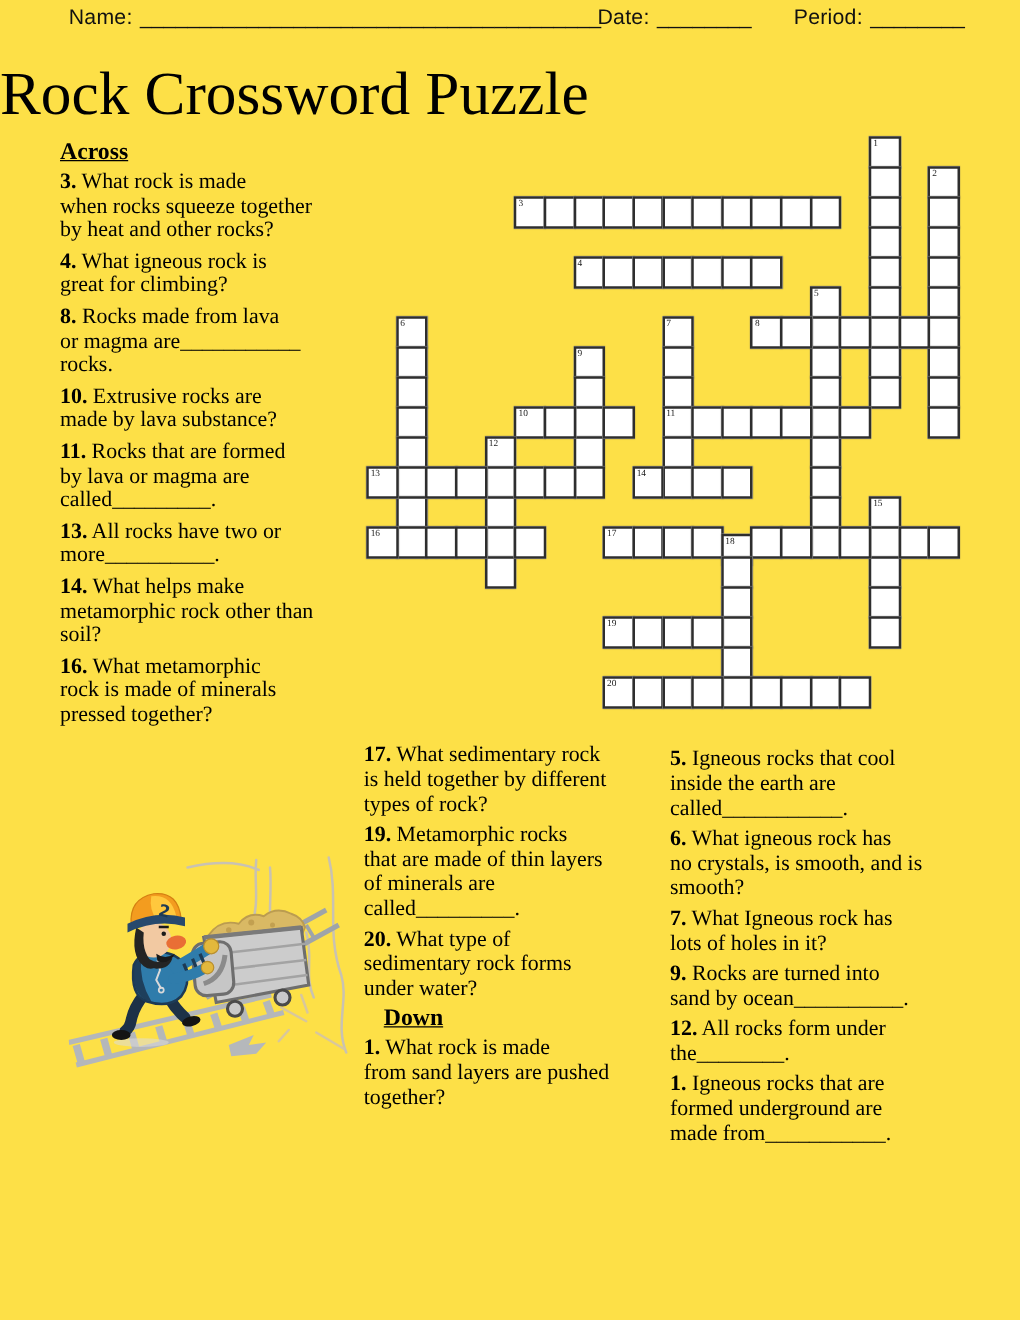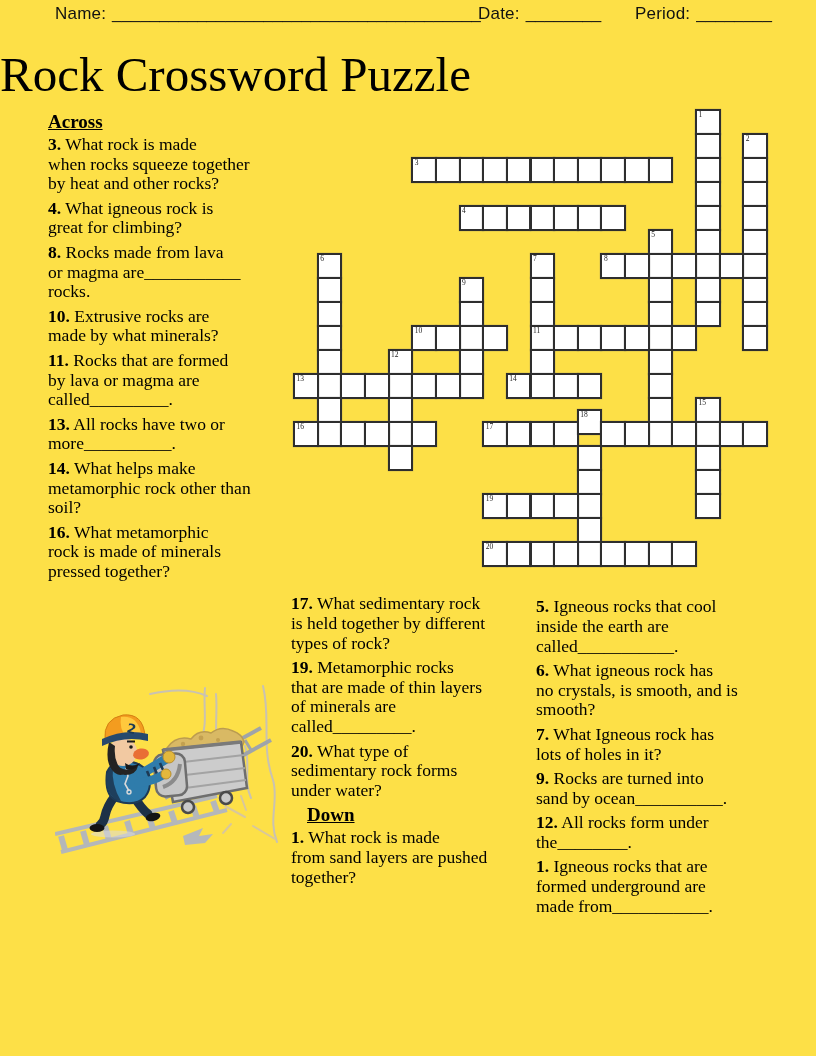--- a/index.html
+++ b/index.html
@@ -174,21 +174,21 @@
       </div>
       <div class="cell" style="left: 340.3px; top: 421px; width: 25.65px; height: 26px; border-color: rgb(46, 46, 46);"></div>
       <div class="cell" style="left: 363.95px; top: 421px; width: 25.65px; height: 26px; border-color: rgb(46, 46, 46);"></div>
       <div class="cell" style="left: 411.25px; top: 421px; width: 25.65px; height: 26px; border-color: rgb(46, 46, 46);"></div>
       <div class="cell" style="left: 482.2px; top: 421px; width: 25.65px; height: 26px; border-color: rgb(46, 46, 46);">
         <span class="num">17</span>
       </div>
       <div class="cell" style="left: 505.85px; top: 421px; width: 25.65px; height: 26px; border-color: rgb(46, 46, 46);"></div>
       <div class="cell" style="left: 529.5px; top: 421px; width: 25.65px; height: 26px; border-color: rgb(46, 46, 46);"></div>
       <div class="cell" style="left: 553.15px; top: 421px; width: 25.65px; height: 26px; border-color: rgb(46, 46, 46);"></div>
-      <div class="cell" style="left: 576.8px; top: 409px; width: 25.65px; height: 26px; border-color: rgb(46, 46, 46);">
+      <div class="cell" style="left: 576.8px; top: 427px; width: 25.65px; height: 26px; border-color: rgb(46, 46, 46);">
         <span class="num">18</span>
       </div>
       <div class="cell" style="left: 600.45px; top: 421px; width: 25.65px; height: 26px; border-color: rgb(46, 46, 46);"></div>
       <div class="cell" style="left: 624.1px; top: 421px; width: 25.65px; height: 26px; border-color: rgb(46, 46, 46);"></div>
       <div class="cell" style="left: 671.4px; top: 421px; width: 25.65px; height: 26px; border-color: rgb(46, 46, 46);"></div>
       <div class="cell" style="left: 718.7px; top: 421px; width: 25.65px; height: 26px; border-color: rgb(46, 46, 46);"></div>
       <div class="cell" style="left: 742.35px; top: 421px; width: 25.65px; height: 26px; border-color: rgb(46, 46, 46);"></div>
       <div class="cell" style="left: 576.8px; top: 445px; width: 25.65px; height: 26px; border-color: rgb(46, 46, 46);"></div>
       <div class="cell" style="left: 576.8px; top: 469px; width: 25.65px; height: 26px; border-color: rgb(46, 46, 46);"></div>
       <div class="cell" style="left: 576.8px; top: 493px; width: 25.65px; height: 26px; border-color: rgb(46, 46, 46);"></div>
@@ -217,21 +217,21 @@
     <div id="left-list">
         <p class="clue"><b class="clue-num">3.</b><span class="clue-text"> What rock is made
 when rocks squeeze together
 by heat and other rocks?</span></p>
         <p class="clue"><b class="clue-num">4.</b><span class="clue-text"> What igneous rock is
 great for climbing?</span></p>
         <p class="clue"><b class="clue-num">8.</b><span class="clue-text"> Rocks made from lava
 or magma are___________
 rocks.</span></p>
         <p class="clue"><b class="clue-num">10.</b><span class="clue-text"> Extrusive rocks are
-made by what minerals?</span></p>
+made by lava substance?</span></p>
         <p class="clue"><b class="clue-num">11.</b><span class="clue-text"> Rocks that are formed
 by lava or magma are
 called_________.</span></p>
         <p class="clue"><b class="clue-num">13.</b><span class="clue-text"> All rocks have two or
 more__________.</span></p>
         <p class="clue"><b class="clue-num">14.</b><span class="clue-text"> What helps make
 metamorphic rock other than
 soil?</span></p>
         <p class="clue"><b class="clue-num">16.</b><span class="clue-text"> What metamorphic
 rock is made of minerals

